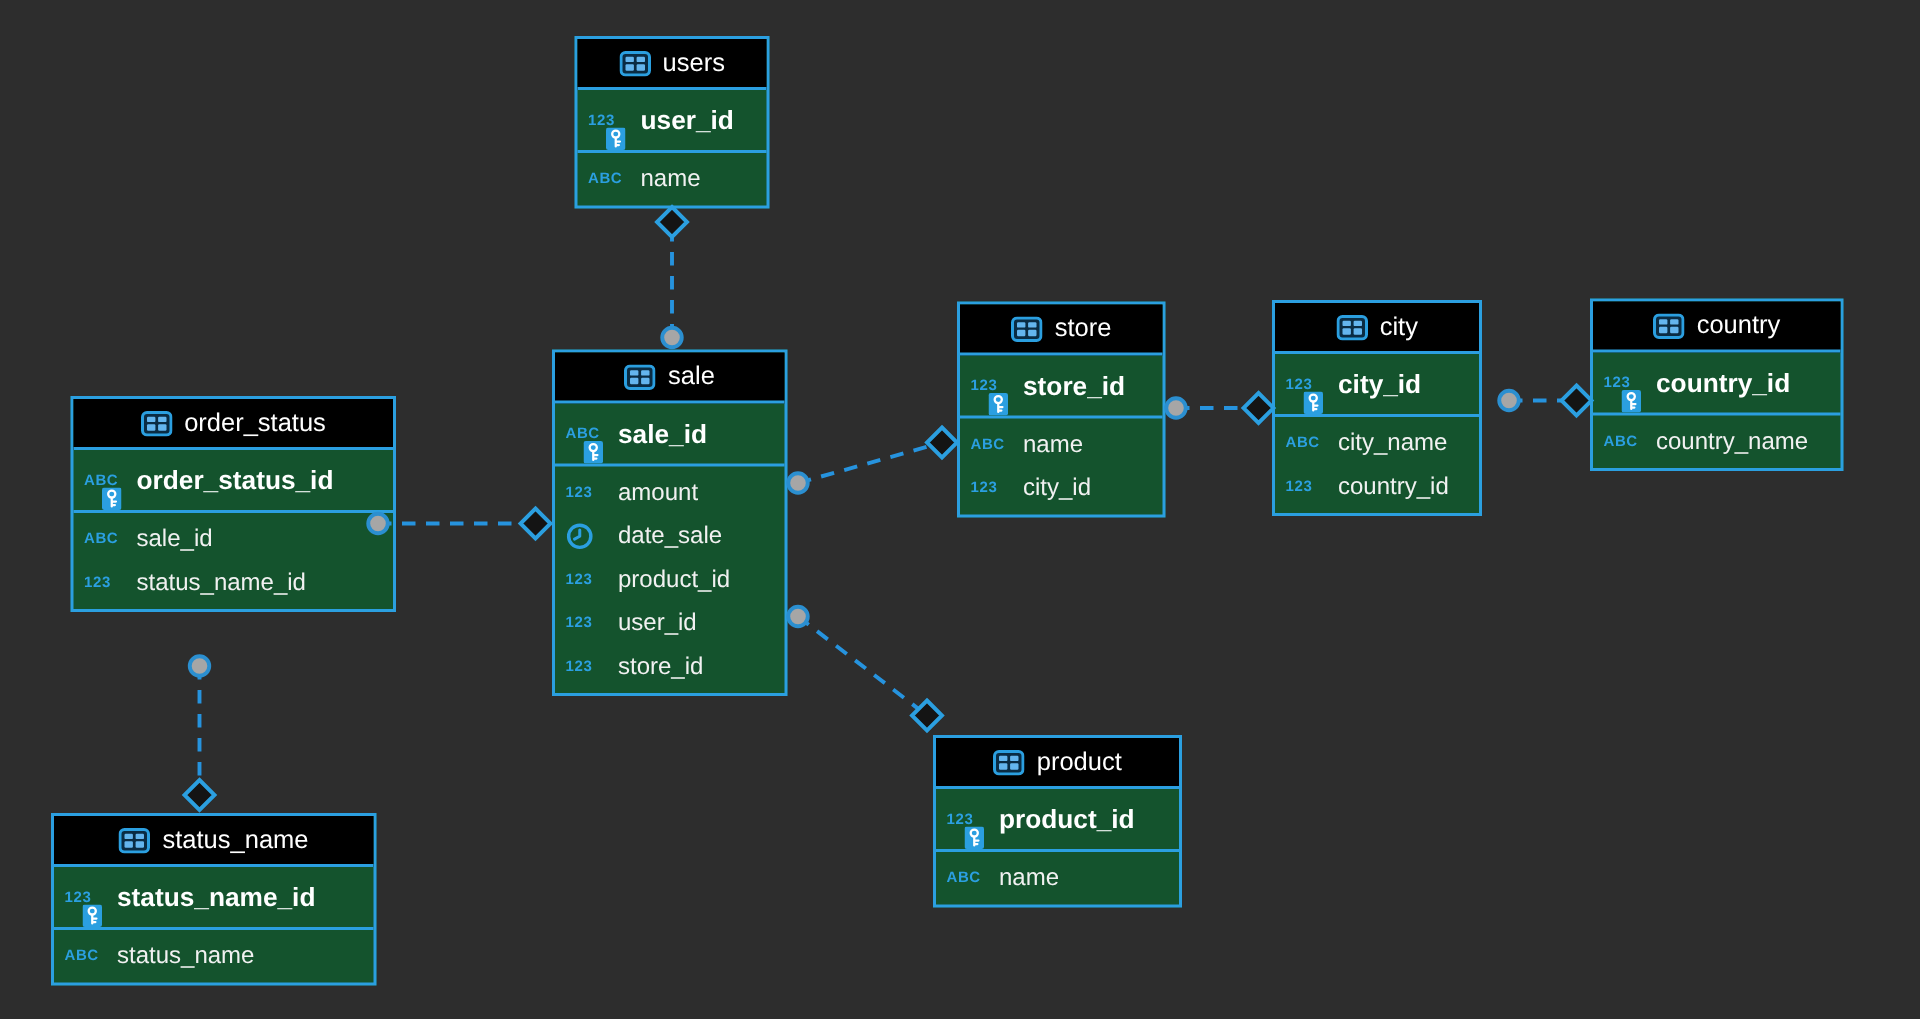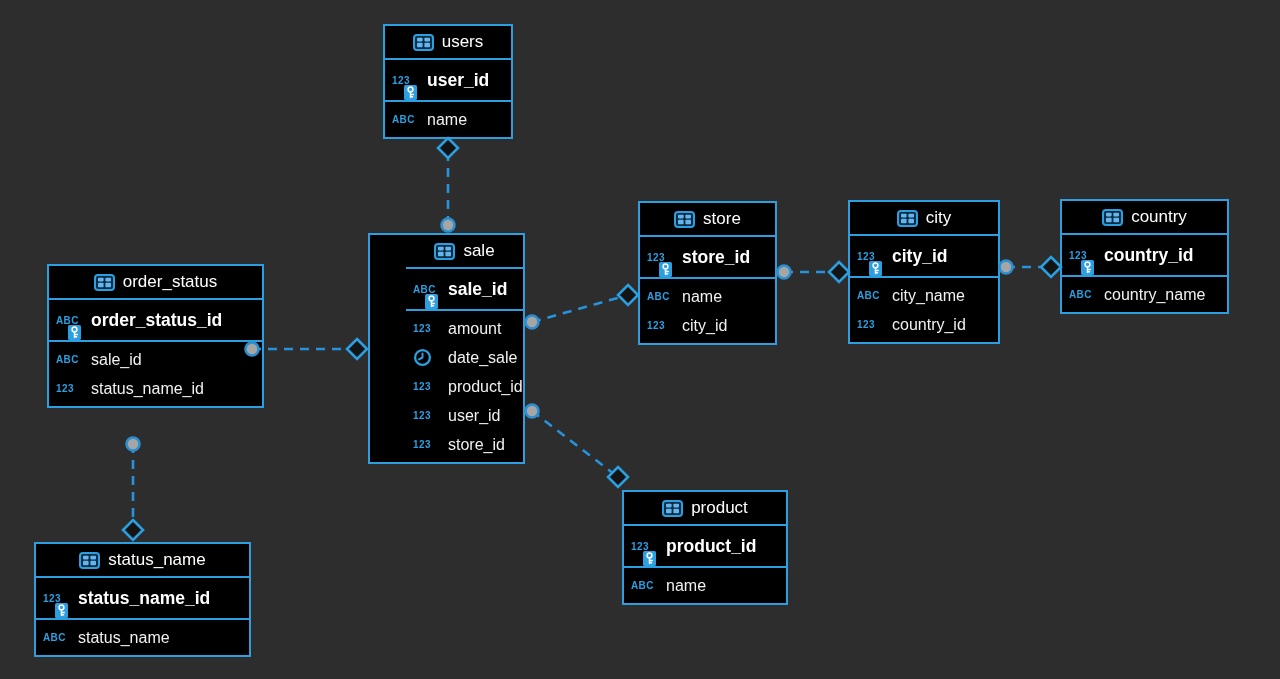--- a/index.html
+++ b/index.html
@@ -2,21 +2,21 @@
 <html><head>
 <meta charset="utf-8">
 <style>
   html,body{margin:0;padding:0;background:#2d2d2d;}
   body{width:1280px;height:679px;overflow:hidden;font-family:"Liberation Sans",sans-serif;}
   #canvas{position:relative;width:1280px;height:679px;background:#2d2d2d;}
   #edges{position:absolute;left:0;top:0;width:1280px;height:679px;z-index:3;pointer-events:none;}
   .edge-line{stroke:#2693de;stroke-width:2.6;stroke-dasharray:9 7;fill:none;}
   .edge-diamond{fill:#141414;stroke:#2b9fe0;stroke-width:2.6;}
   .edge-circle{fill:#a6a6a6;stroke:#2b8fd0;stroke-width:2.6;}
-  .table{position:absolute;z-index:2;border:2px solid #2b9fe0;background:#000000;box-sizing:border-box;}
+  .table{position:absolute;z-index:2;border:2px solid #2b9fe0;background:#14532d;box-sizing:border-box;}
   .table-header{height:32px;background:#000;border-bottom:2px solid #2b9fe0;display:flex;align-items:center;justify-content:center;gap:8px;color:#fff;font-size:17px;}
   .pk-section{border-bottom:2px solid #2b9fe0;padding:4px 7px;}
   .pk-row{display:flex;align-items:center;gap:7px;height:32px;color:#fff;font-weight:bold;font-size:17.5px;}
   .col-section{padding:3px 7px;}
   .col-row{display:flex;align-items:center;gap:7px;height:29px;color:#f1f1f1;font-size:16px;}
   .type-icon{position:relative;width:28px;flex:0 0 28px;display:flex;align-items:center;color:#2b9fe0;font-weight:bold;font-size:10px;letter-spacing:.4px;font-family:"Liberation Sans",sans-serif;}
   .key-badge{position:absolute;left:12px;top:10px;}
   .col-name{white-space:nowrap;}
 </style>
 </head>
@@ -81,21 +81,21 @@
           <span class="col-name">user_id</span>
         </div>
       </div>
       <div class="col-section">
         <div class="col-row">
           <span class="type-icon">ABC</span>
           <span class="col-name">name</span>
         </div>
       </div>
     </div>
-    <div class="table" style="left: 368px; top: 233px; width: 157px; padding-left: 36px;">
+    <div class="table" style="left: 368px; top: 233px; width: 157px;">
       <div class="table-header">
         <svg width="21" height="17" viewBox="0 0 21 17">
           <rect x="1" y="1" width="19" height="15" rx="3" fill="#0a2c44" stroke="#2b9fe0" stroke-width="2"></rect>
           <rect x="4" y="3.8" width="5.6" height="3.6" rx="0.8" fill="#64b5ee"></rect>
           <rect x="11.4" y="3.8" width="5.6" height="3.6" rx="0.8" fill="#64b5ee"></rect>
           <rect x="4" y="8.8" width="5.6" height="4.4" rx="0.8" fill="#64b5ee"></rect>
           <rect x="11.4" y="8.8" width="5.6" height="4.4" rx="0.8" fill="#64b5ee"></rect>
         </svg>
         <span>sale</span>
       </div>
@@ -222,21 +222,21 @@
         <div class="col-row">
           <span class="type-icon">ABC</span>
           <span class="col-name">name</span>
         </div>
         <div class="col-row">
           <span class="type-icon">123</span>
           <span class="col-name">city_id</span>
         </div>
       </div>
     </div>
-    <div class="table" style="left: 848px; top: 200px; width: 152px;">
+    <div class="table" style="left: 848px; top: 200px; width: 140px;">
       <div class="table-header">
         <svg width="21" height="17" viewBox="0 0 21 17">
           <rect x="1" y="1" width="19" height="15" rx="3" fill="#0a2c44" stroke="#2b9fe0" stroke-width="2"></rect>
           <rect x="4" y="3.8" width="5.6" height="3.6" rx="0.8" fill="#64b5ee"></rect>
           <rect x="11.4" y="3.8" width="5.6" height="3.6" rx="0.8" fill="#64b5ee"></rect>
           <rect x="4" y="8.8" width="5.6" height="4.4" rx="0.8" fill="#64b5ee"></rect>
           <rect x="11.4" y="8.8" width="5.6" height="4.4" rx="0.8" fill="#64b5ee"></rect>
         </svg>
         <span>city</span>
       </div>

